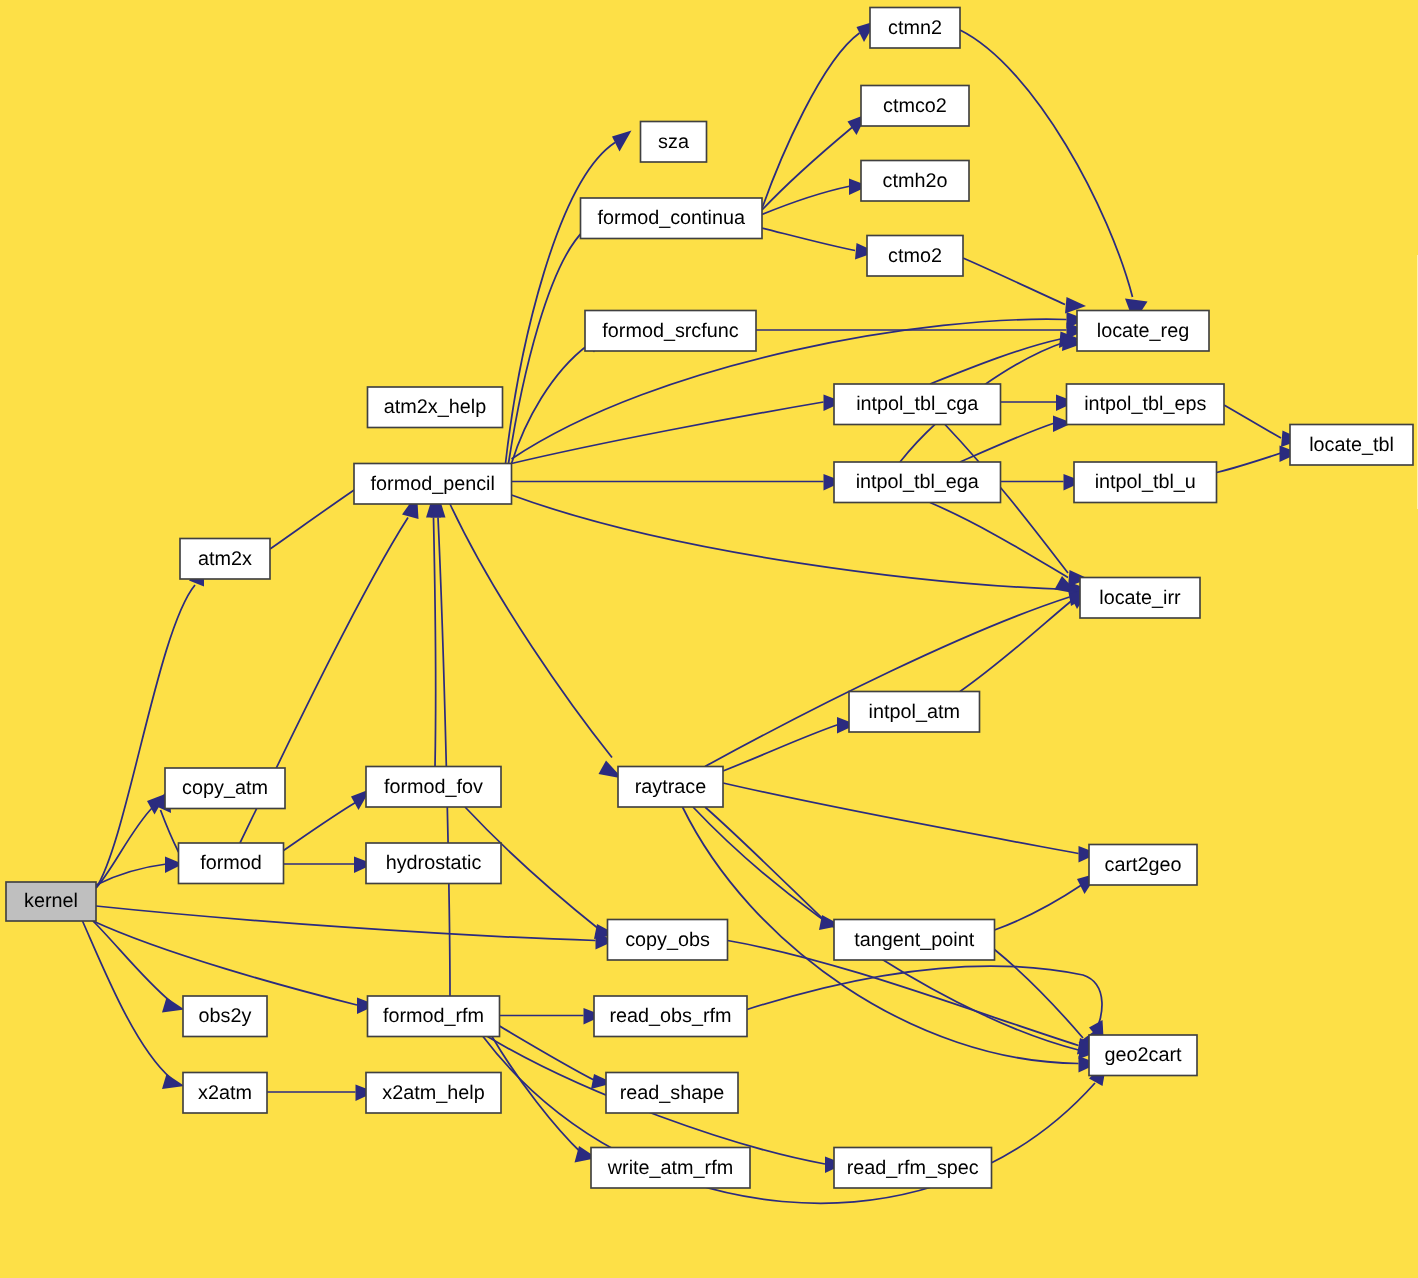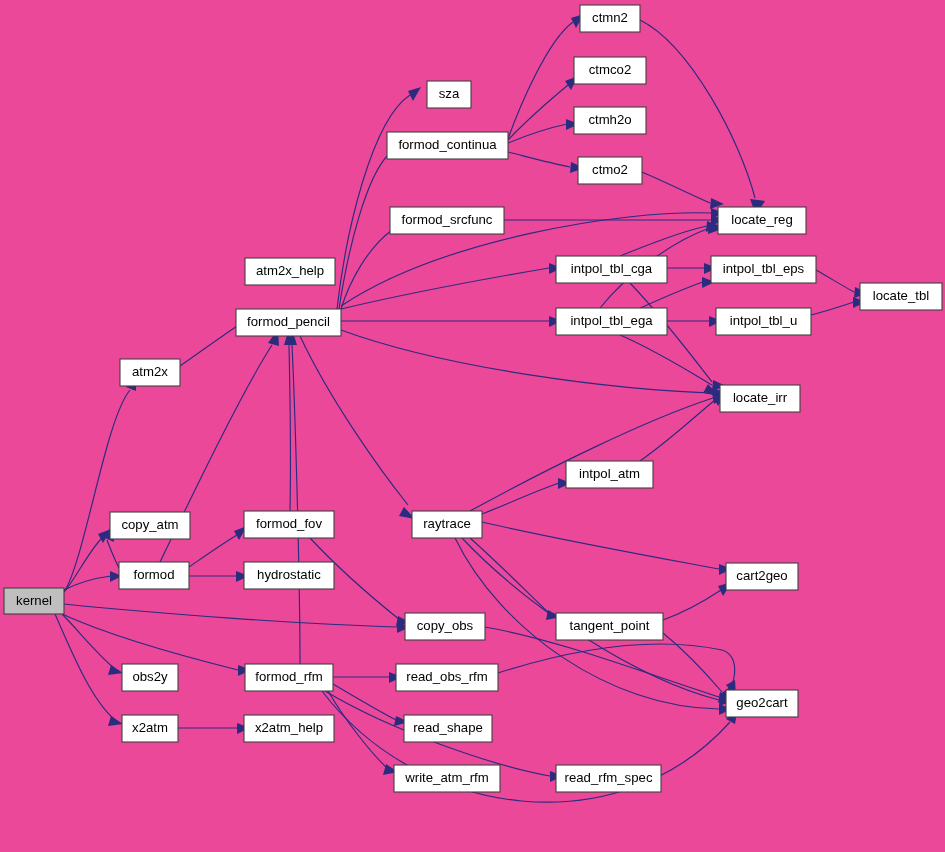--- a/index.html
+++ b/index.html
@@ -4,21 +4,21 @@
 <style>
   html, body {
     margin: 0;
     padding: 0;
     background: #ffffff;
   }
   #graph-root {
     position: relative;
     width: 945px;
     height: 852px;
-    background: #ec4899;
+    background: #fde047;
     font-family: "Liberation Sans", sans-serif;
   }
   svg.callgraph {
     display: block;
     width: 945px;
     height: 852px;
   }
   .node-box {
     fill: #ffffff;
     stroke: #404040;

